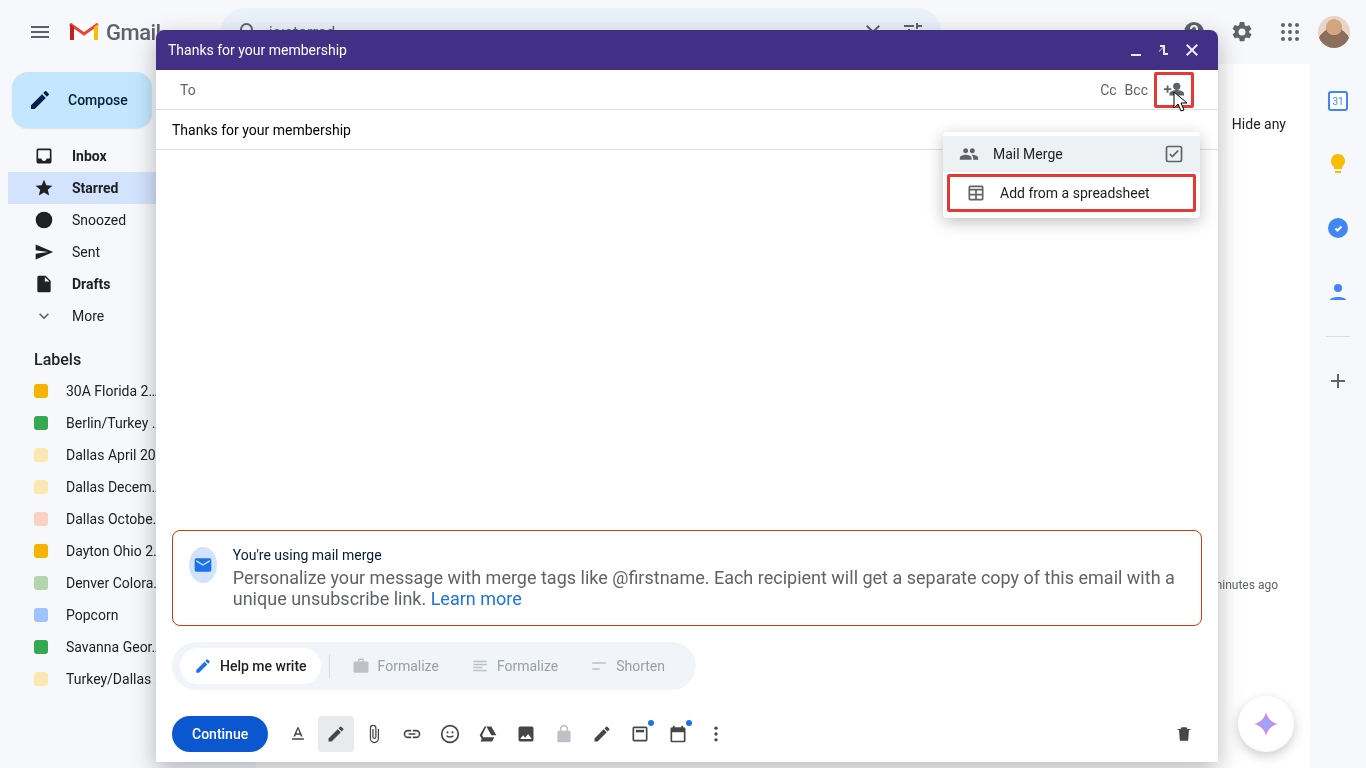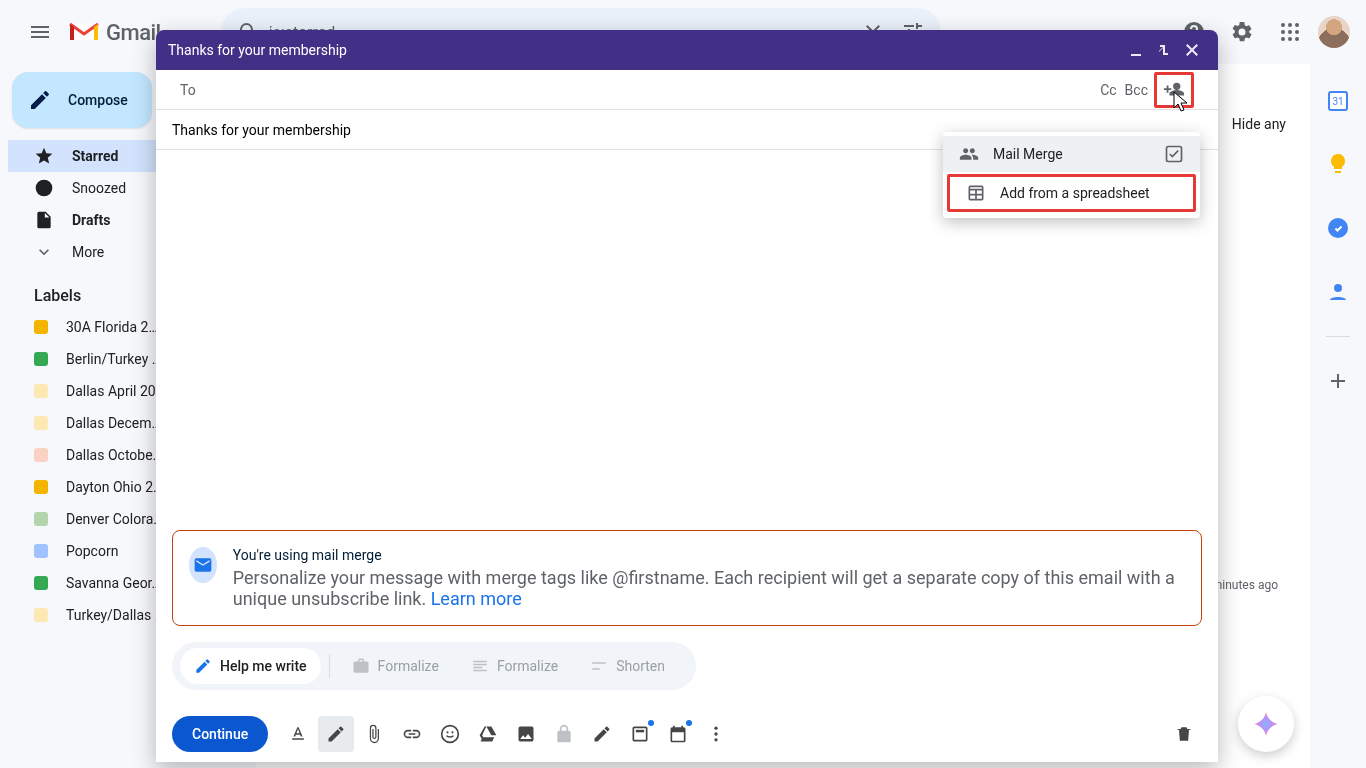--- a/index.html
+++ b/index.html
@@ -168,31 +168,43 @@
 
 <div class="body-row">
 
   <div class="sidebar">
     <div class="compose-btn">
       <svg viewBox="0 0 24 24">
           <path d="M3 17.25V21h3.75L17.81 9.94l-3.75-3.75L3 17.25zM20.71 7.04a1 1 0 000-1.41l-2.34-2.34a1 1 0 00-1.41 0l-1.83 1.83 3.75 3.75 1.83-1.83z" fill="#041e49"></path>
         </svg>
       <span>Compose</span>
     </div>
+    <div class="nav-item inbox">
+      <svg viewBox="0 0 24 24">
+          <path d="M19 3H5a2 2 0 00-2 2v14a2 2 0 002 2h14a2 2 0 002-2V5a2 2 0 00-2-2zm0 12h-4c0 1.66-1.35 3-3 3s-3-1.34-3-3H5V5h14v10z"></path>
+        </svg>
+      <span>Inbox</span>
+    </div>
     <div class="nav-item active">
       <svg viewBox="0 0 24 24">
           <path d="M12 17.27L18.18 21l-1.64-7.03L22 9.24l-7.19-.61L12 2 9.19 8.63 2 9.24l5.46 4.73L5.82 21z"></path>
         </svg>
       <span>Starred</span>
     </div>
     <div class="nav-item">
       <svg viewBox="0 0 24 24">
           <path d="M12 2a10 10 0 100 20 10 10 0 000-20zm.5 5H11v6l5.25 3.15.75-1.23-4.5-2.67V7z"></path>
         </svg>
       <span>Snoozed</span>
+    </div>
+    <div class="nav-item">
+      <svg viewBox="0 0 24 24">
+          <path d="M2.01 21L23 12 2.01 3 2 10l15 2-15 2z"></path>
+        </svg>
+      <span>Sent</span>
     </div>
     <div class="nav-item inbox">
       <svg viewBox="0 0 24 24">
           <path d="M14 2H6a2 2 0 00-2 2v16a2 2 0 002 2h12a2 2 0 002-2V8l-6-6zm-1 7V3.5L18.5 9H13z"></path>
         </svg>
       <span>Drafts</span>
     </div>
     <div class="nav-item more">
       <svg viewBox="0 0 24 24">
           <path d="M16.59 8.59L12 13.17 7.41 8.59 6 10l6 6 6-6z"></path>

